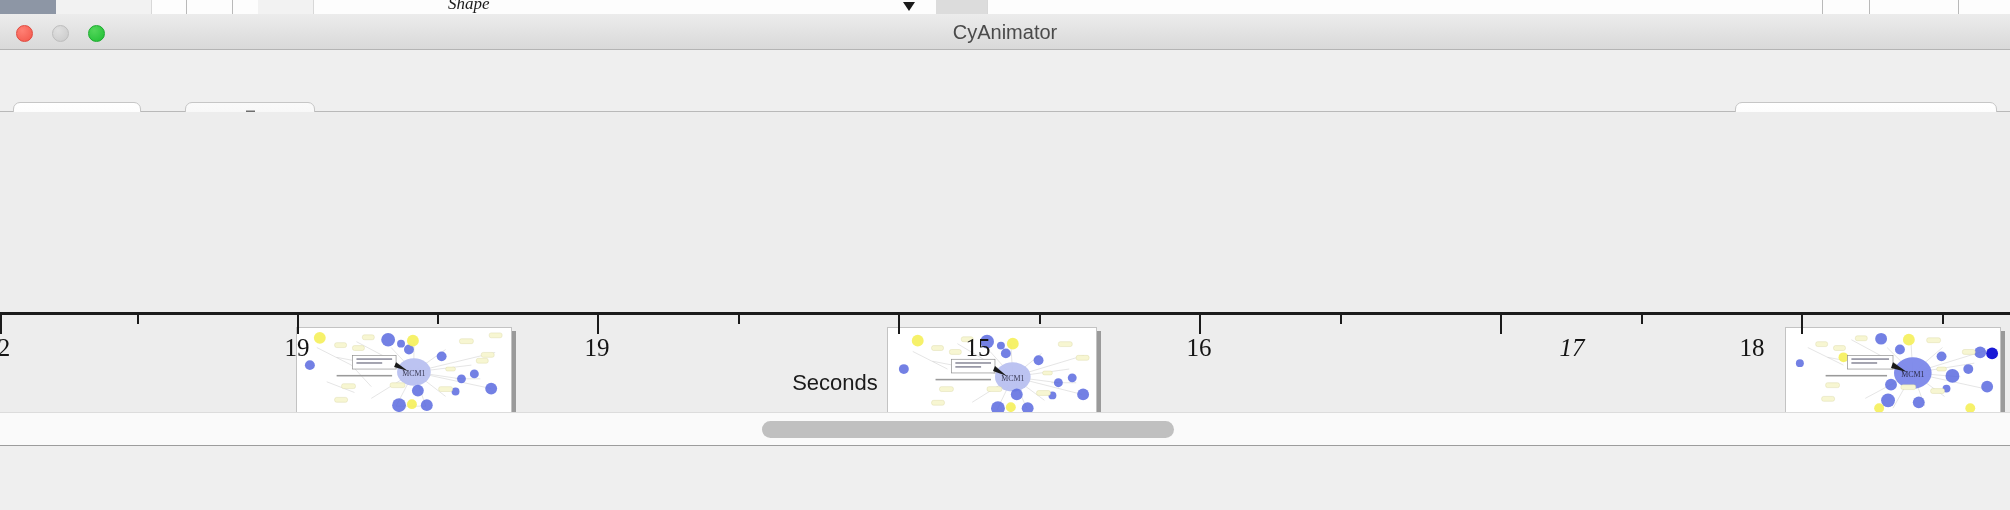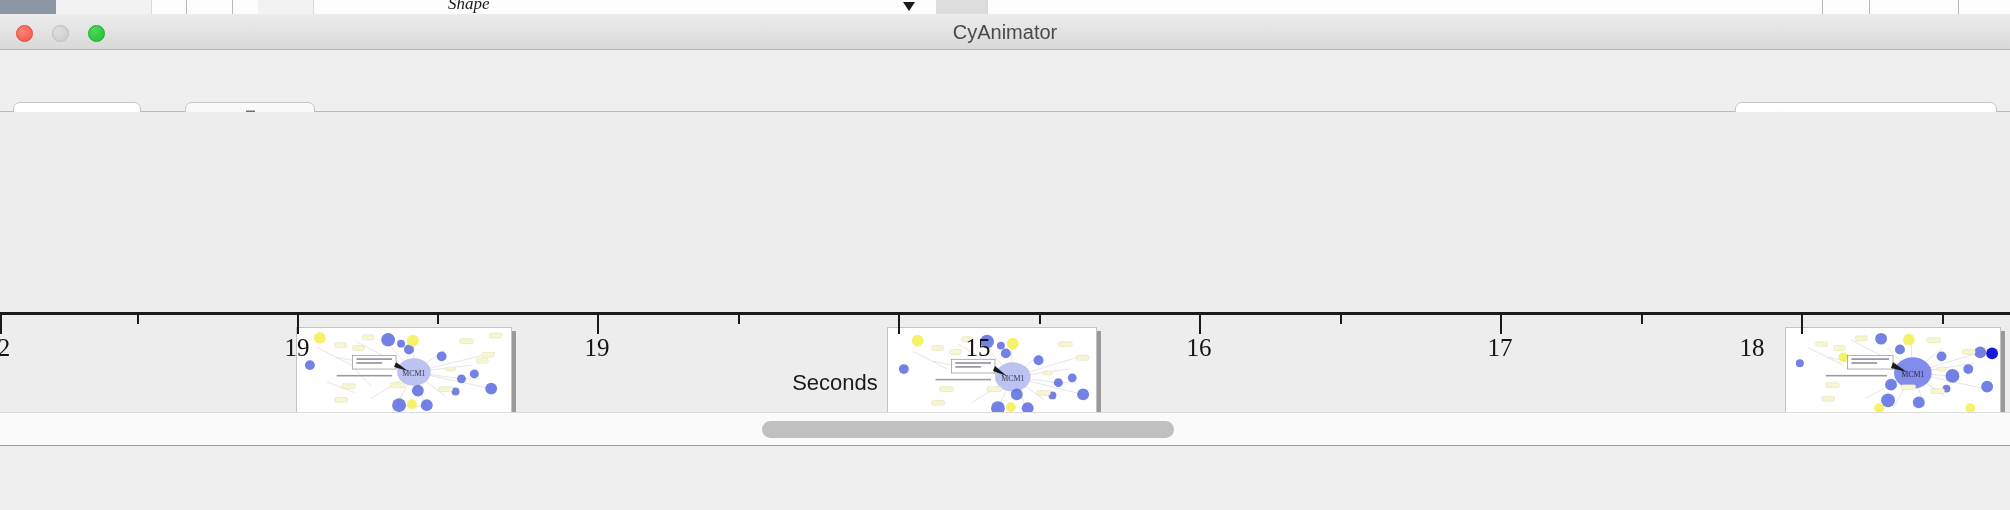--- a/index.html
+++ b/index.html
@@ -344,21 +344,21 @@
     <div class="tick minor" style="left:1039px;"></div>
     <div class="tick minor" style="left:1340px;"></div>
     <div class="tick minor" style="left:1641px;"></div>
     <div class="tick minor" style="left:1942px;"></div>
 
     <div class="tick-label" style="left:4px;">2</div>
     <div class="tick-label" style="left:297px;">19</div>
     <div class="tick-label" style="left:597px;">19</div>
     <div class="tick-label" style="left:946px;margin-left:32px;">15</div>
     <div class="tick-label" style="left:1199px;text-align:center;">16</div>
-    <div class="tick-label" style="left:1500px;">17</div>
+    <div class="tick-label" style="left:1572px;font-style:italic;">17</div>
     <div class="tick-label" style="left:1752px;">18</div>
 
     <div class="axis-title">Seconds</div>
   </div>
 
   <div class="scroll-area">
     <div class="scroll-thumb"></div>
   </div>
 
   <div class="playbar">

